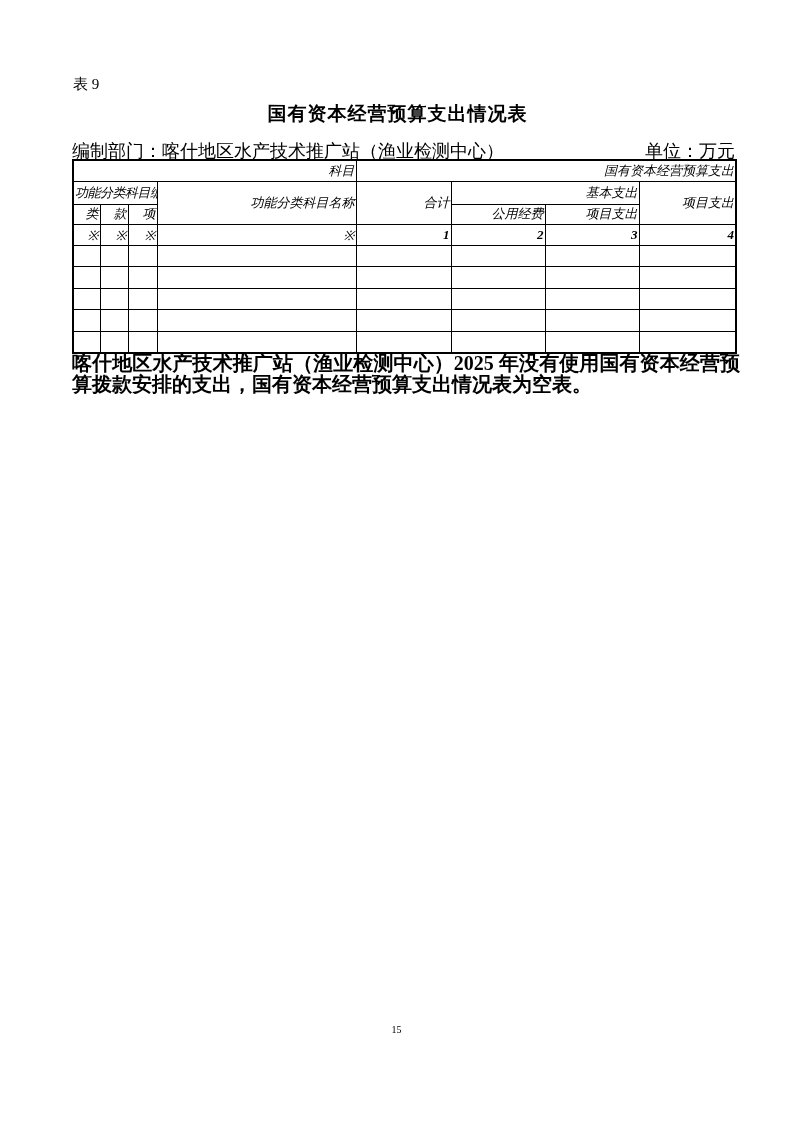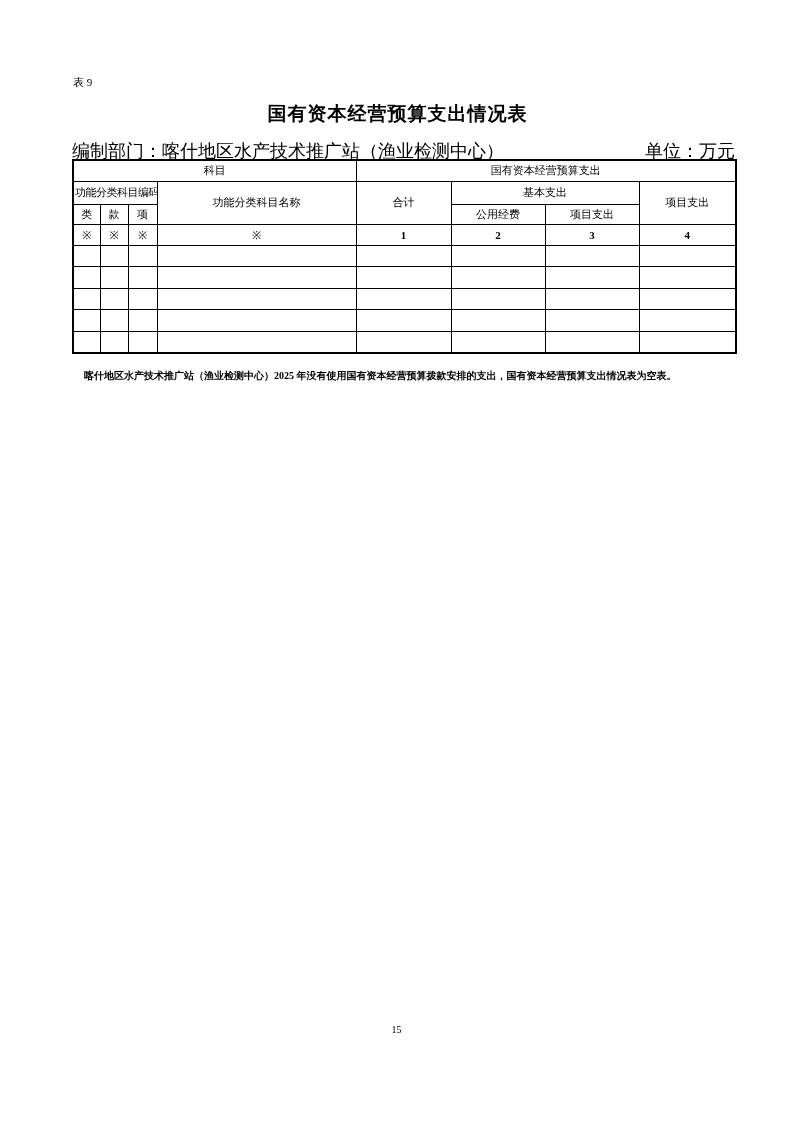--- a/index.html
+++ b/index.html
@@ -12,21 +12,21 @@
     font-family: "Liberation Serif", "DejaVu Serif", serif;
     position: relative;
     overflow: hidden;
   }
   .sheet { position: absolute; inset: 0; }
 
   .table-label {
     position: absolute;
     left: 73px;
     top: 75px;
-    font-size: 11px;
+    font-size: 15px;
   }
 
   .doc-title {
     position: absolute;
     left: 0;
     top: 100px;
     width: 100%;
     margin: 1px;
     text-align: center;
     font-size: 19px;
@@ -49,42 +49,43 @@
     position: absolute;
     left: 72px;
     top: 159px;
     width: 663px;
     border-collapse: collapse;
     table-layout: fixed;
     border: 2px solid #000;
   }
   .budget-table td {
     border: 1px solid #000;
-    text-align: center;
+    text-align: right;
     vertical-align: middle;
-    font-size: 11px;
+    font-size: 13px;
     padding: 0 1px;
     white-space: nowrap;
     overflow: hidden;
+    font-style: italic;
   }
   tr.h1 { height: 21px; }
   tr.h2 { height: 23px; }
   tr.h3 { height: 20px; }
   tr.hm { height: 21px; }
   tr.he { height: 21.5px; }
   .tight { font-size: 10.5px; letter-spacing: -0.5px; }
   .colnum { font-weight: bold; font-size: 12px; }
 
   .note {
     position: absolute;
     left: 72px;
     top: 353px;
     width: 668px;
-    margin: 12px;
-    font-size: 10px;
+    margin: 0;
+    font-size: 20px;
     font-weight: bold;
     line-height: 21px;
     text-align: justify;
   }
 
   .page-number {
     position: absolute;
     left: 0;
     top: 1024px;
     width: 100%;

